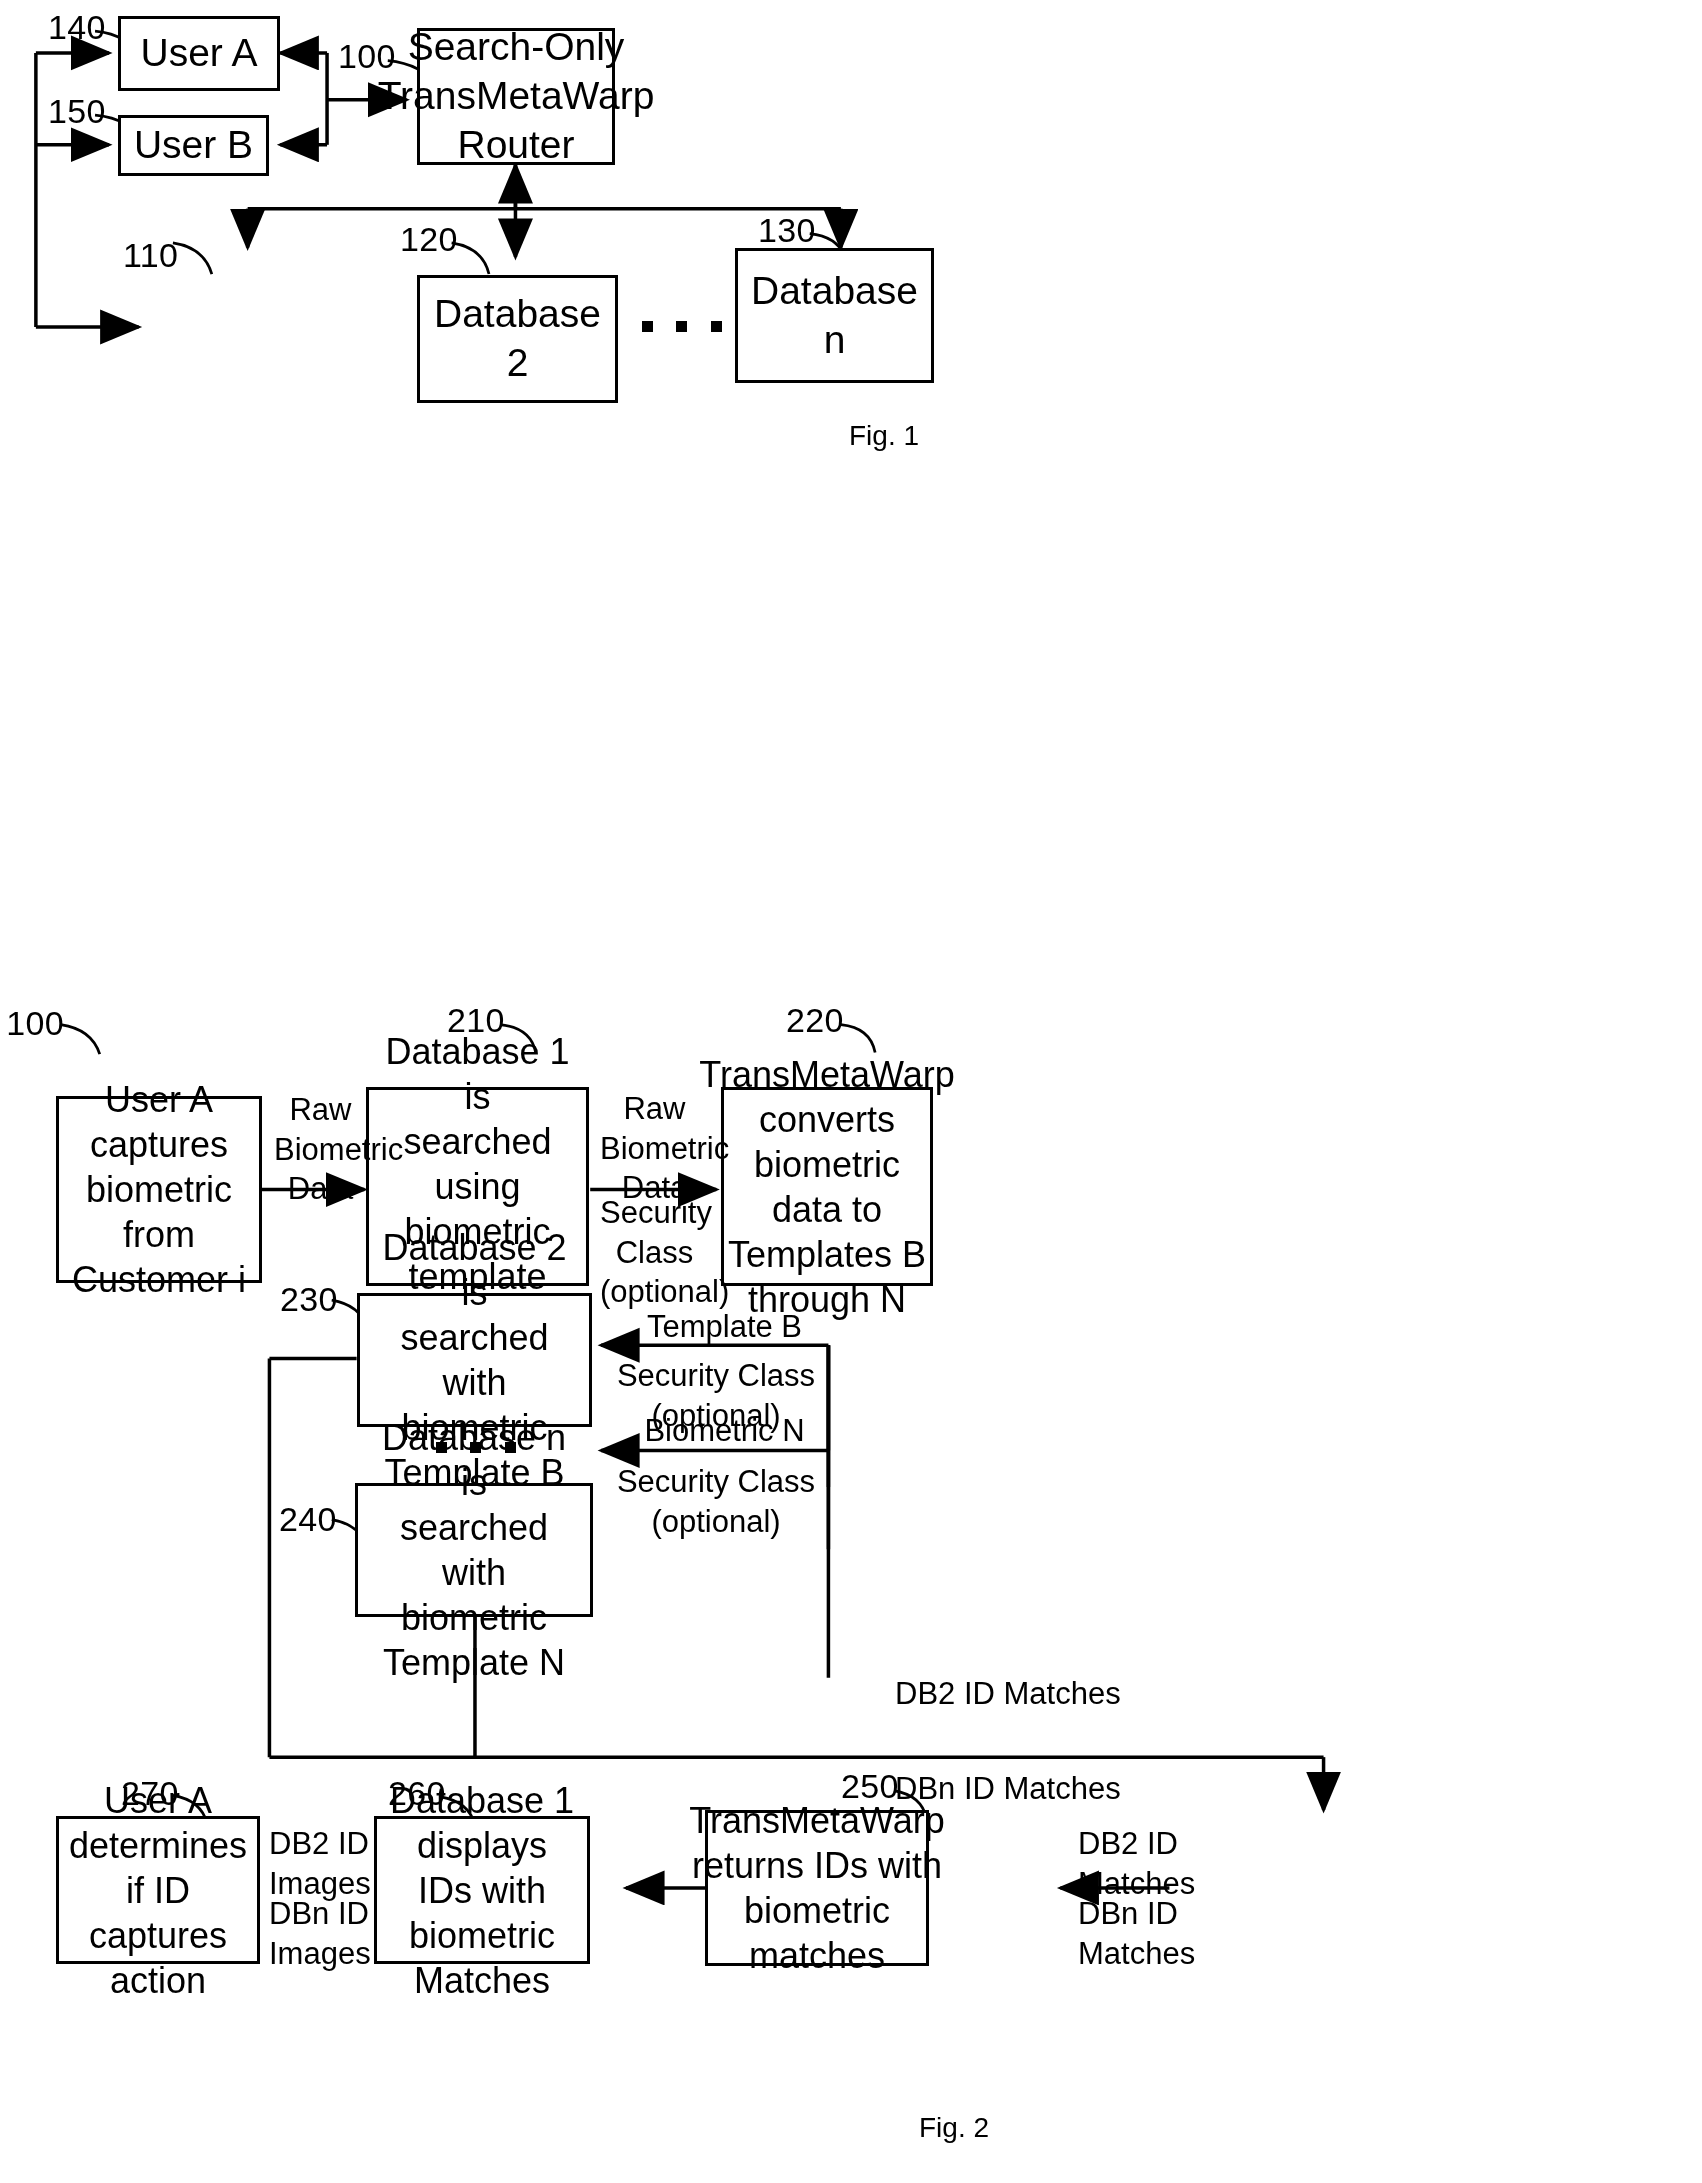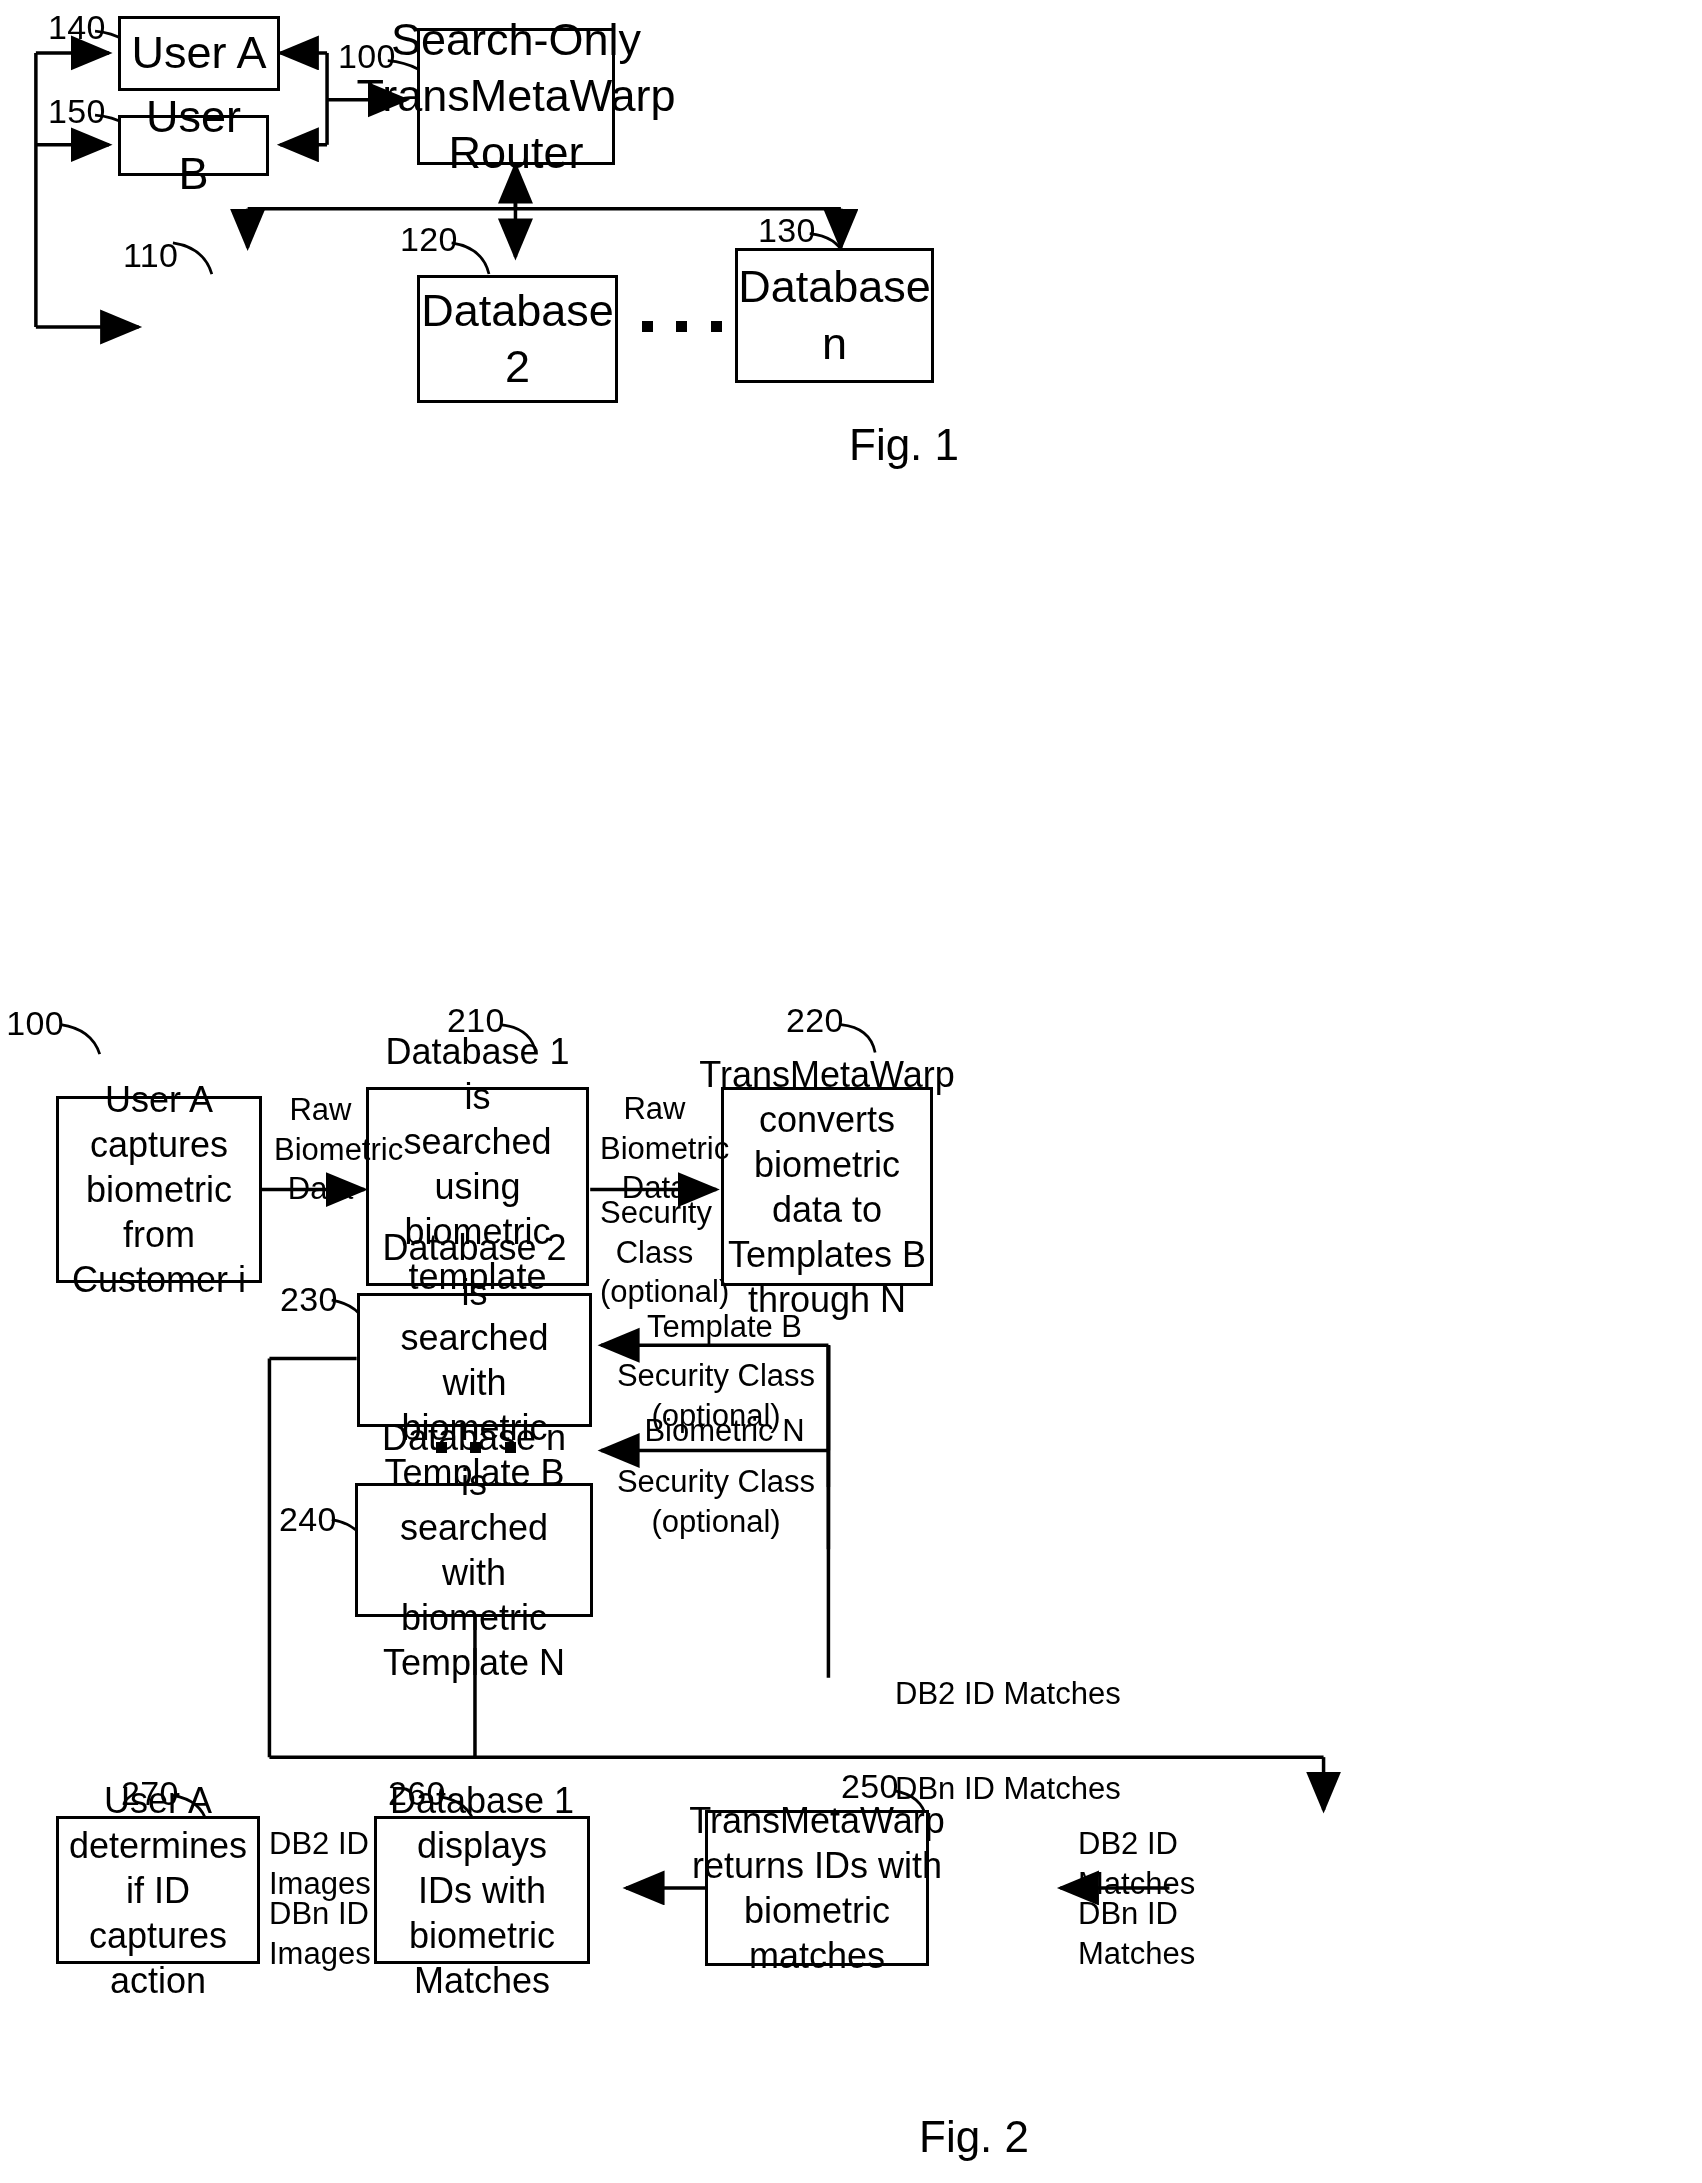--- a/index.html
+++ b/index.html
@@ -56,38 +56,38 @@
     position: absolute;
     font-size: 31px;
     text-align: center;
     line-height: 1.28;
     white-space: pre-line;
     z-index: 4;
   }
   
   .figcaption {
     position: absolute;
-    font-size: 44px;
+    font-size: 28px;
     text-align: center;
     z-index: 4;
     white-space: nowrap;
   }
   
   .dots {
     position: absolute;
     display: flex;
     align-items: center;
     z-index: 4;
   }
   .dots i {
     display: block;
     background: #000;
   }
   
-  .f1-box { font-size: 45px; }
+  .f1-box { font-size: 39px; }
   
   .f2-box { font-size: 36px; }
 </style>
 </head>
 <body>
 
 <div id="page">
 
   <svg class="svg-layer" viewBox="0 0 2186 2804" xmlns="http://www.w3.org/2000/svg">
     <defs>

